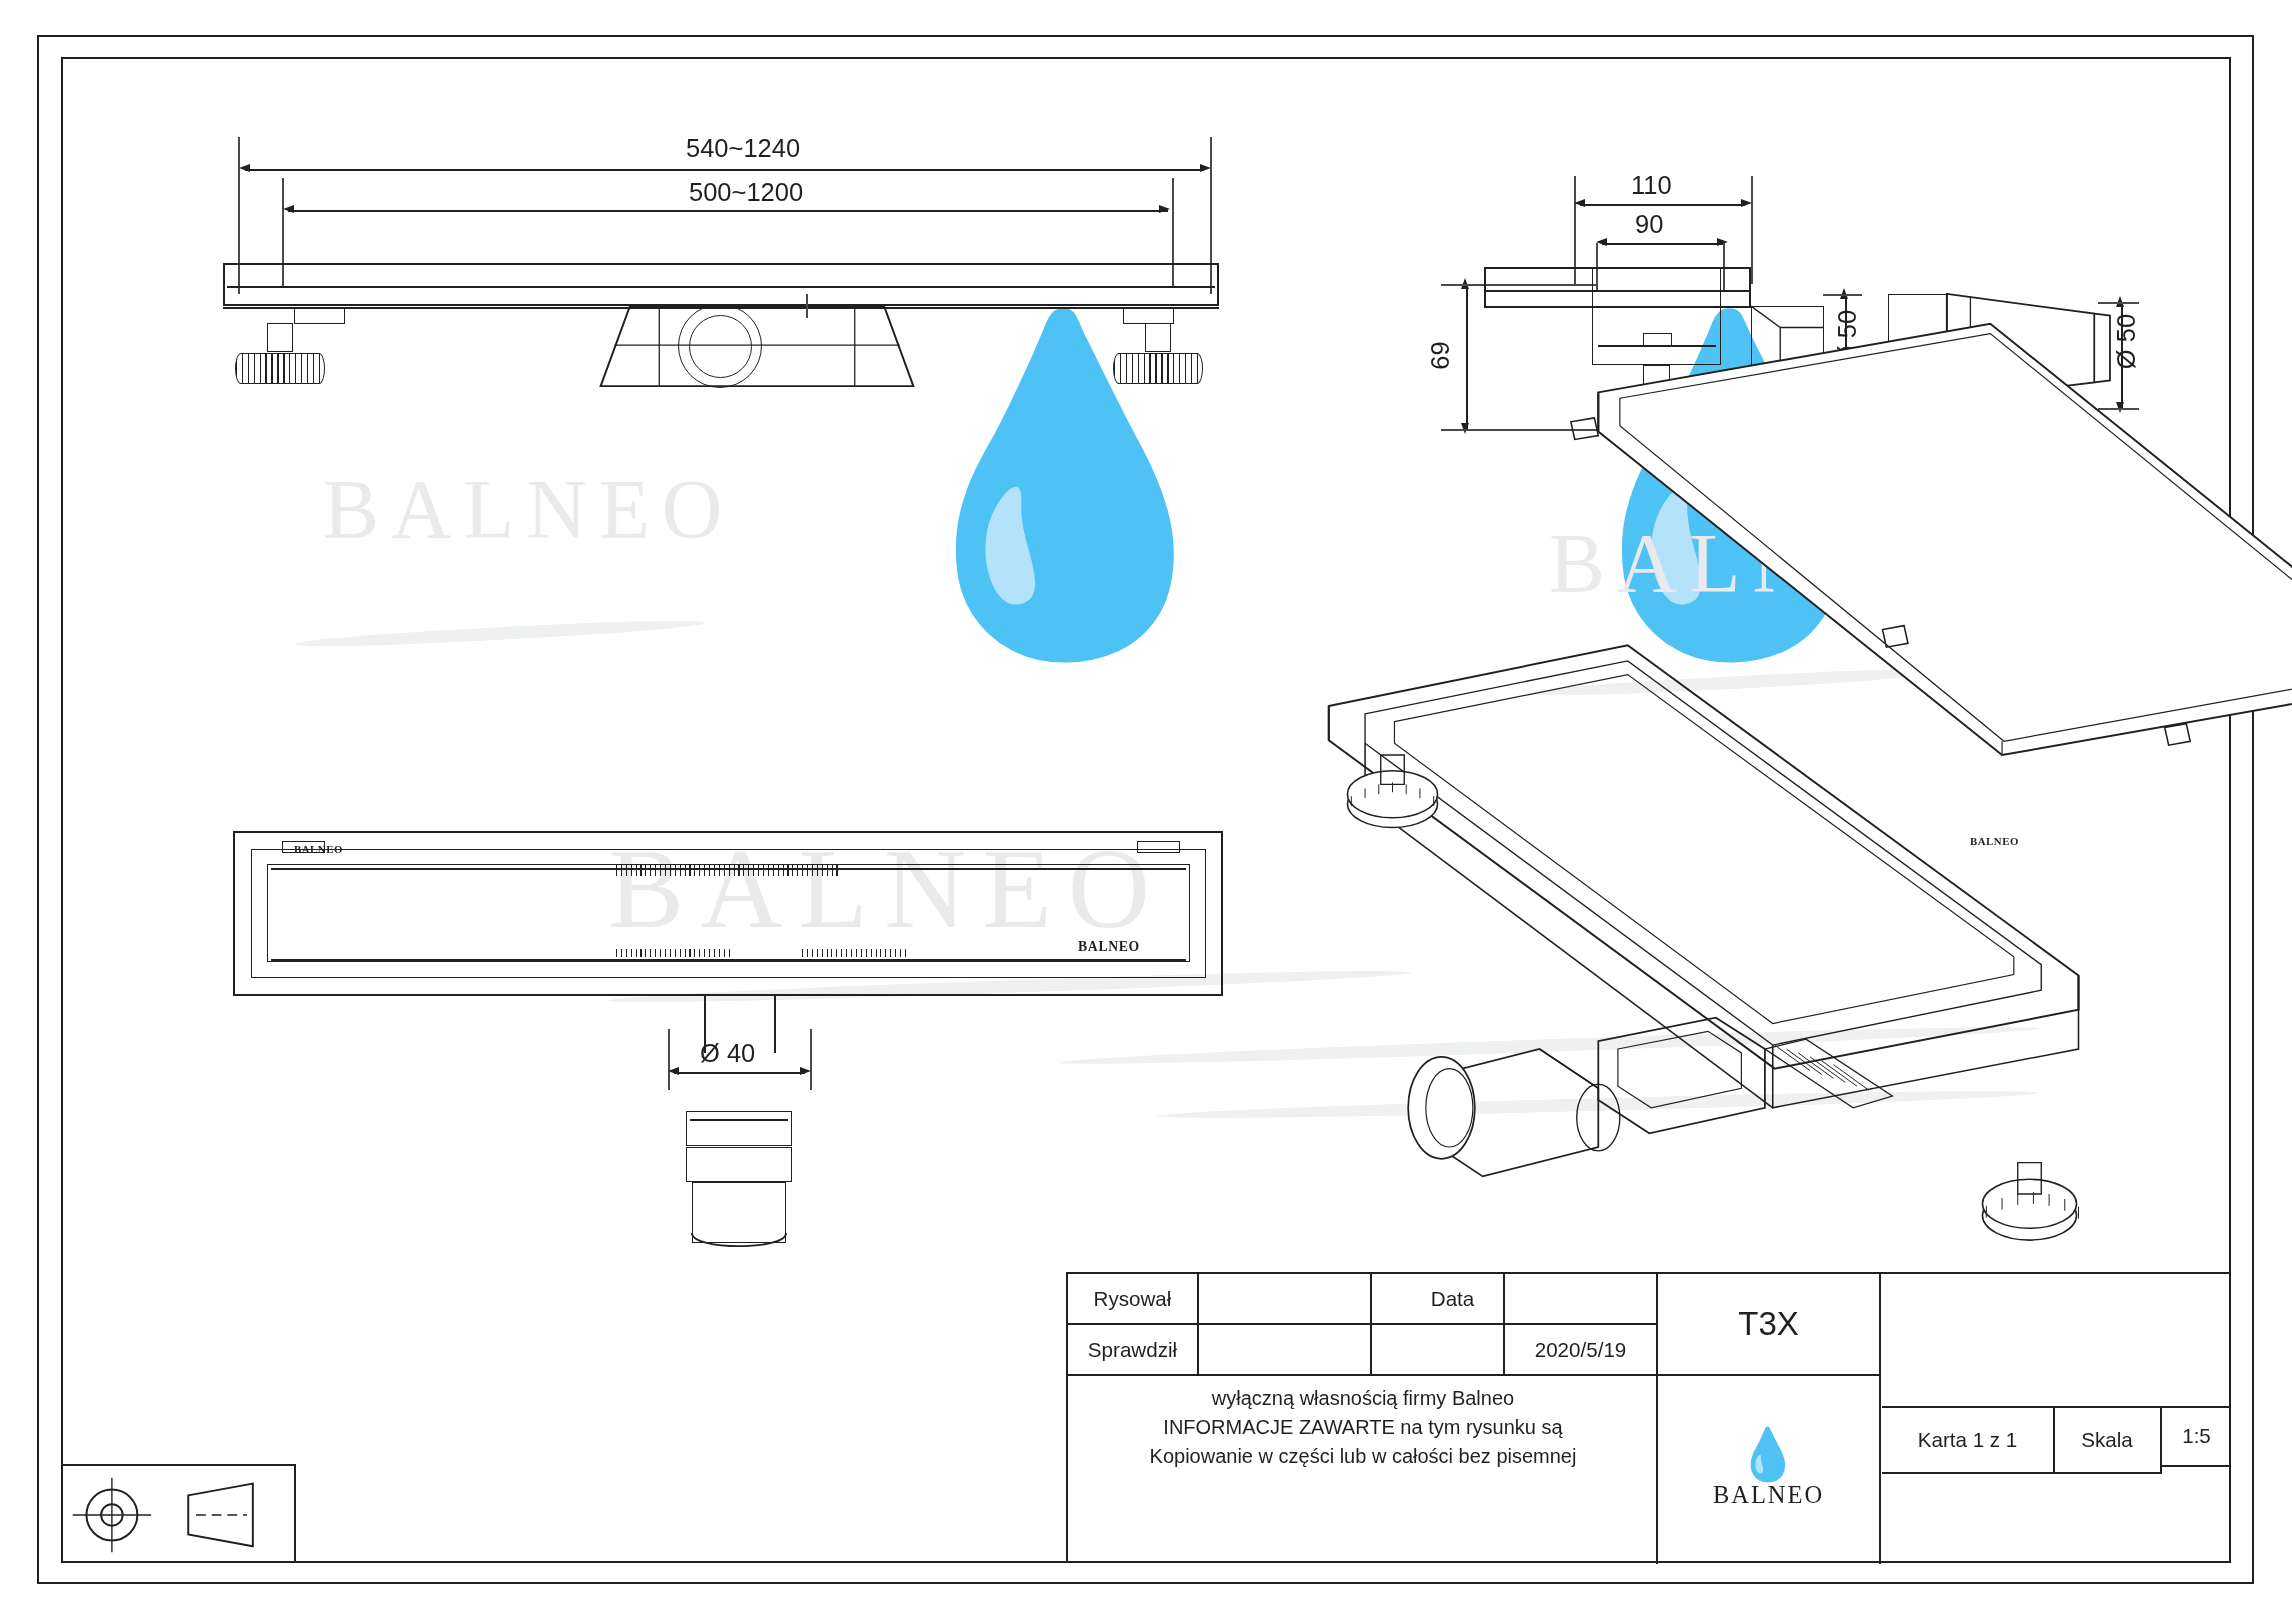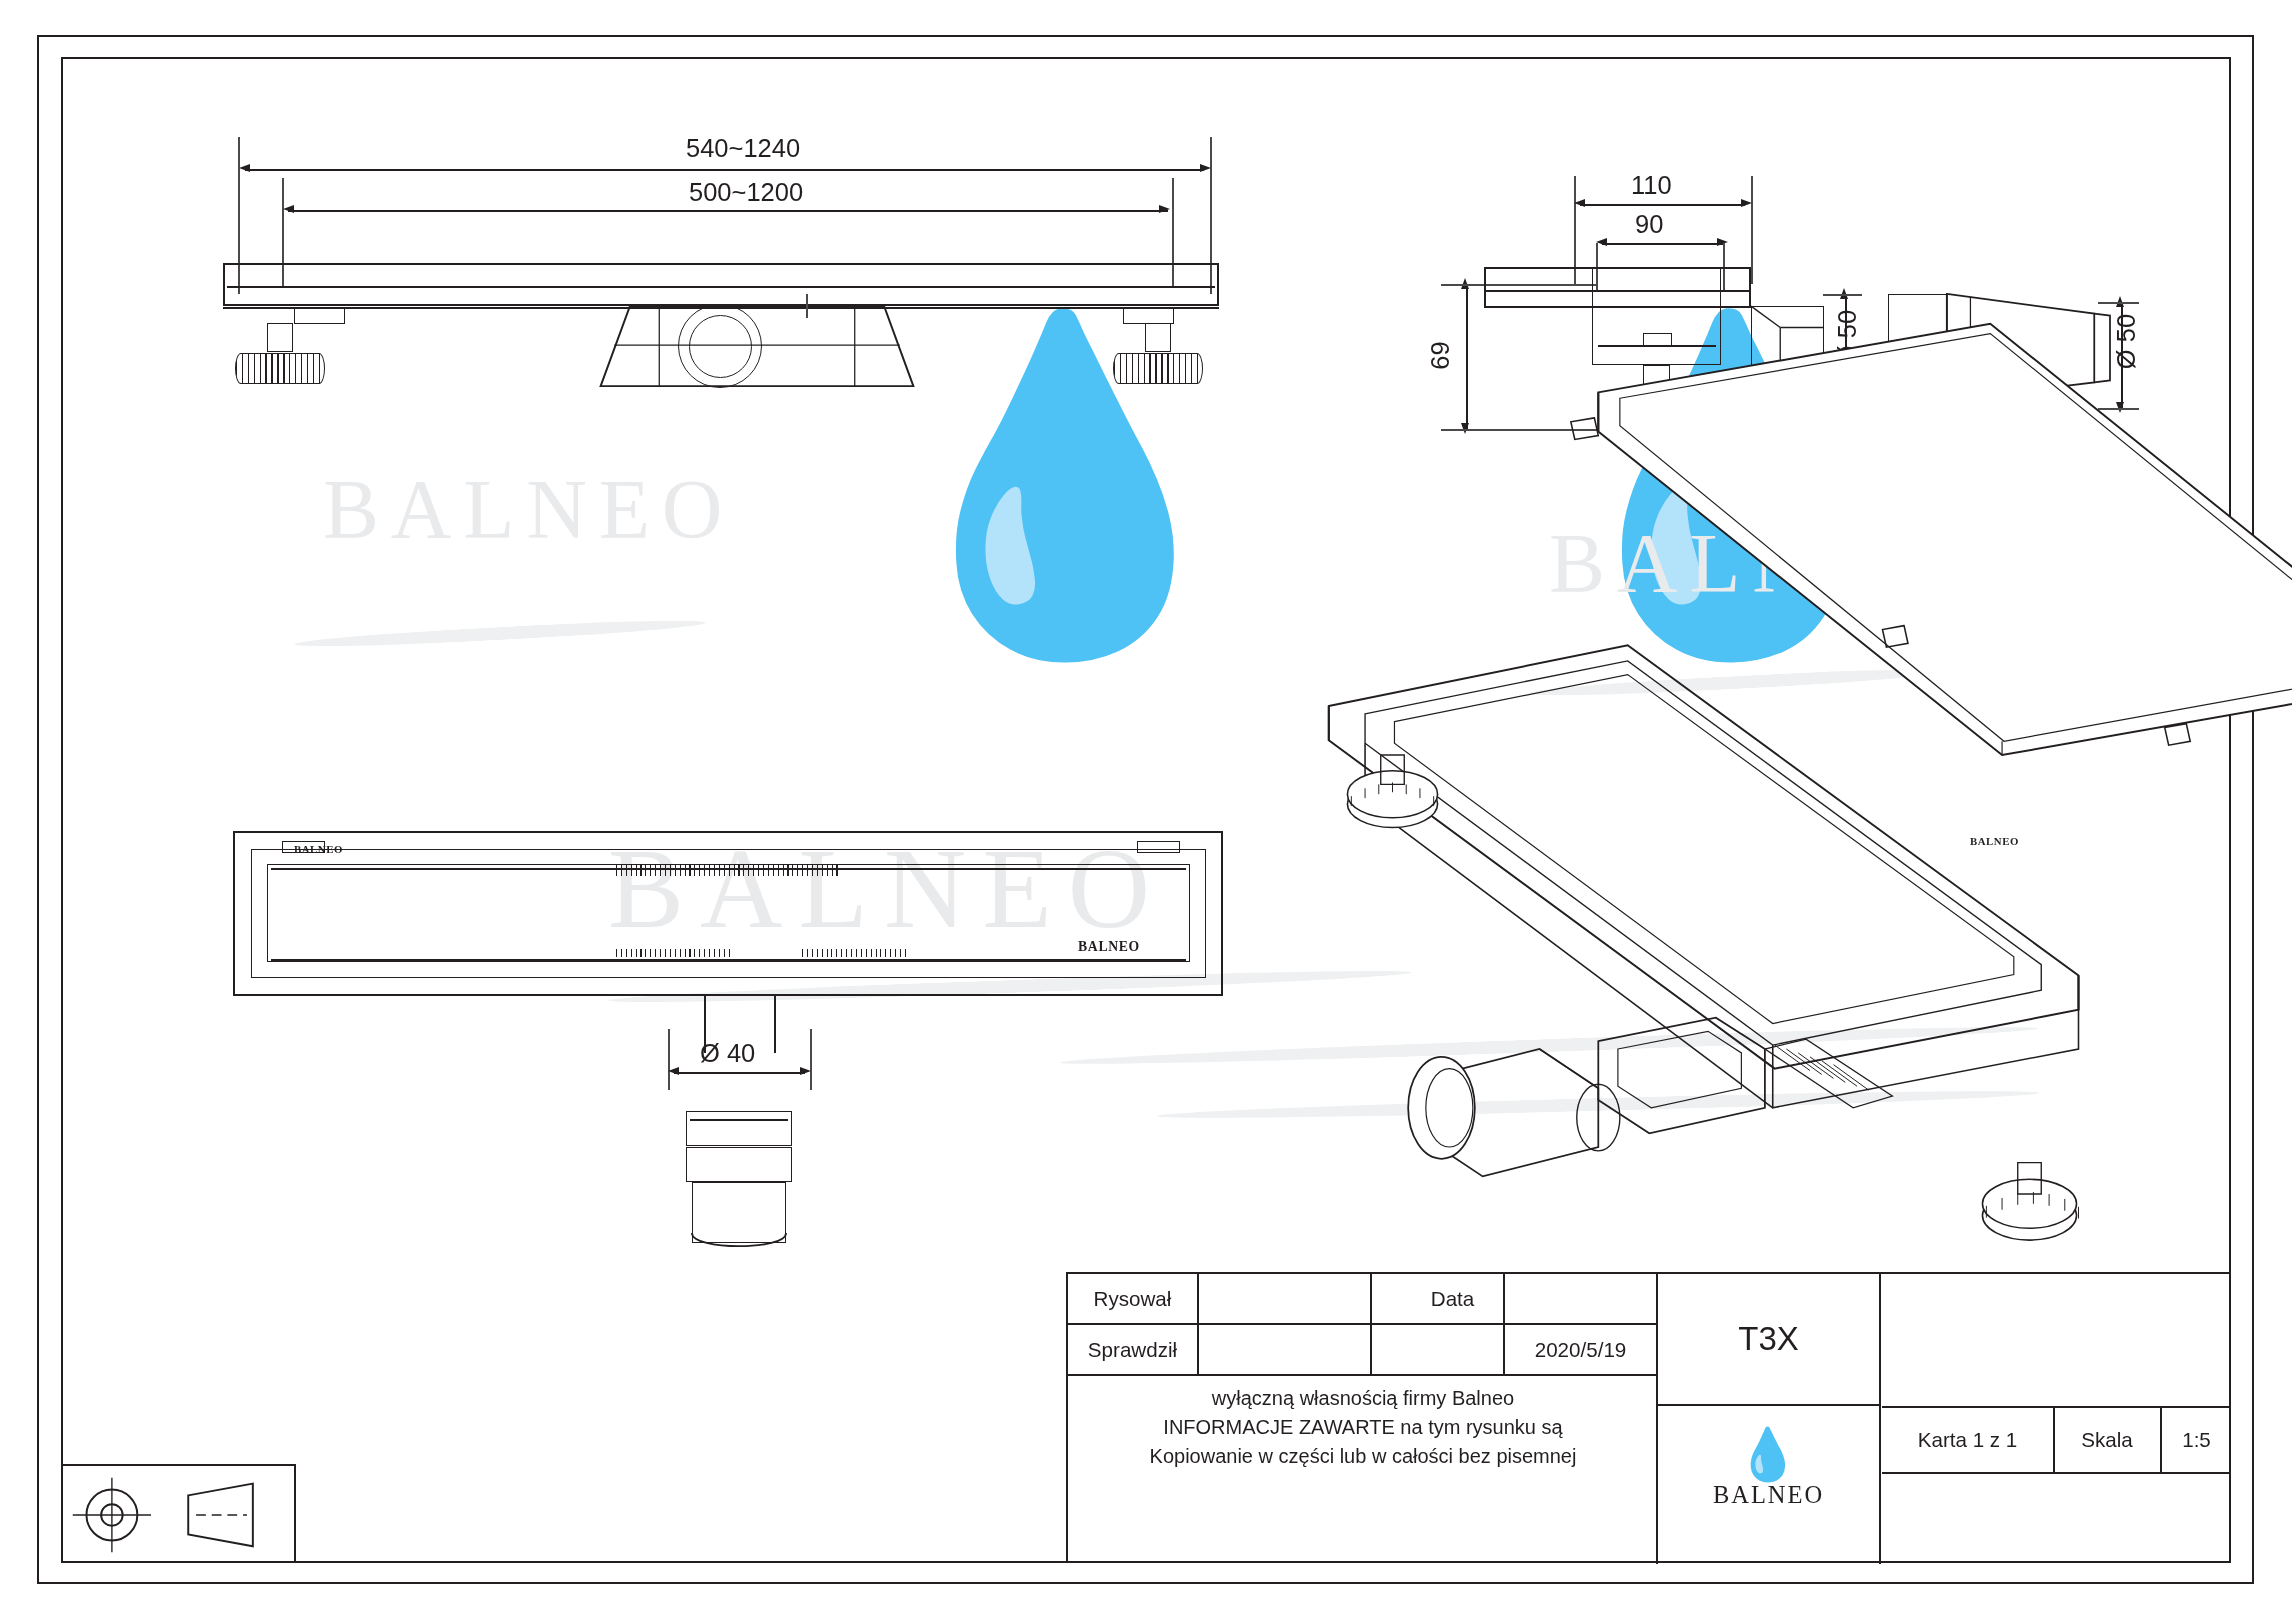--- a/index.html
+++ b/index.html
@@ -473,31 +473,31 @@
     <div class="tb-cell bd-r bd-b" style="left:131px; top:51px; width:173px; height:51px;"></div>
     <div class="tb-cell bd-r bd-b" style="left:304px; top:51px; width:133px; height:51px;"></div>
     <div class="tb-cell bd-r bd-b" style="left:437px; top:51px; width:153px; height:51px;">2020/5/19</div>
 
     <div class="tb-note bd-r" style="left:0; top:102px; width:590px; height:188px;">
       <div>wyłączną własnością firmy Balneo</div>
       <div>INFORMACJE ZAWARTE na tym rysunku są</div>
       <div>Kopiowanie w części lub w całości bez pisemnej</div>
     </div>
 
-    <div class="tb-cell tb-code bd-r bd-b" style="left:590px; top:0; width:223px; height:132px;">T3X</div>
+    <div class="tb-cell tb-code bd-r bd-b" style="left:590px; top:0; width:223px; height:102px;">T3X</div>
 
     <div class="tb-cell bd-r" style="left:590px; top:102px; width:223px; height:188px;">
       <div class="logo-block" style="position:relative;">
         <div class="logo-flame">💧</div>
         <div class="logo-word">BALNEO</div>
       </div>
     </div>
 
     <div class="tb-cell bd-b" style="left:814px; top:61px; width:349px; height:73px;"></div>
 
     <div class="tb-cell bd-r bd-b" style="left:814px; top:133px; width:173px; height:67px;">Karta 1 z 1</div>
     <div class="tb-cell bd-r bd-b" style="left:986px; top:133px; width:108px; height:67px;">Skala</div>
-    <div class="tb-cell bd-b" style="left:1094px; top:133px; width:69px; height:67px;">1:5</div>
+    <div class="tb-cell bd-b" style="left:1094px; top:133px; width:69px; height:60px;">1:5</div>
 
   </div>
 
 </div>
 
 
 </body></html>

